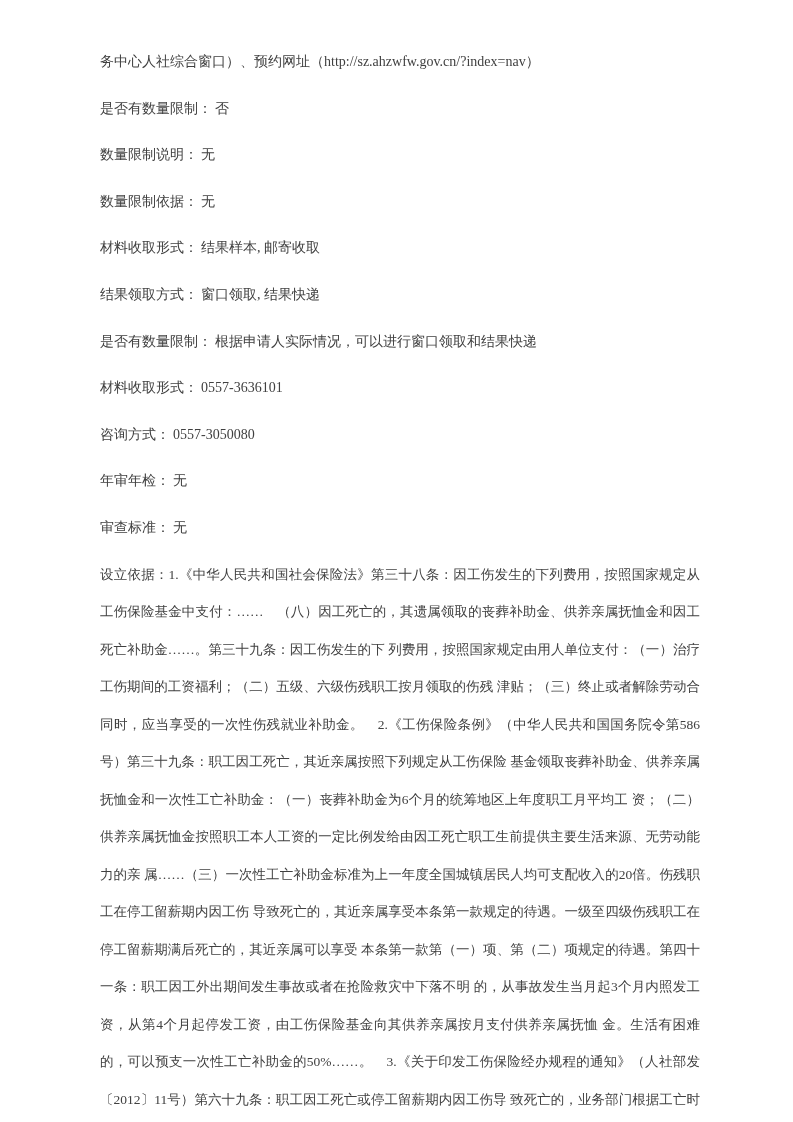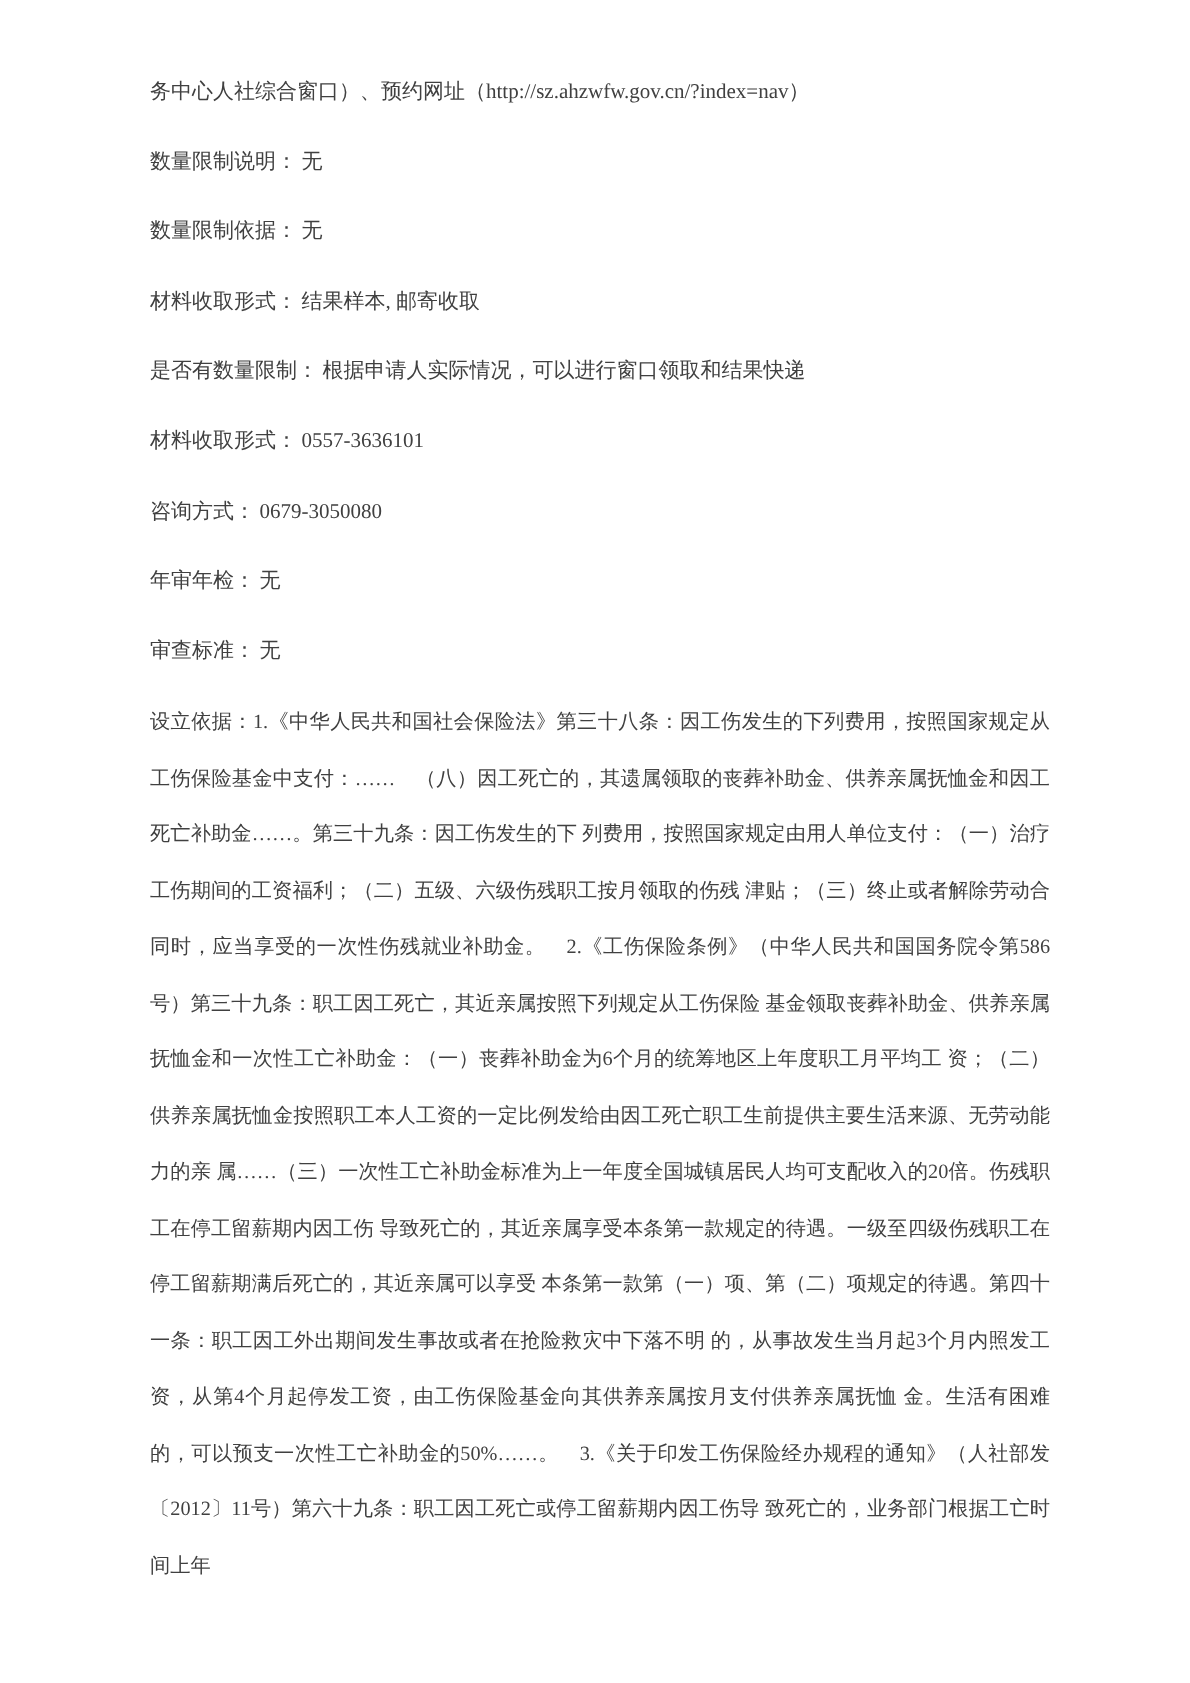--- a/index.html
+++ b/index.html
@@ -37,26 +37,28 @@
 </head>
 <body>
 
 <div class="page">
 
   <div class="line">
     <span>务中心人社综合窗口）、预约网址（http://sz.ahzwfw.gov.cn/?index=nav）</span>
   </div>
 
   <div id="fields">
+      <div class="line"><span class="field-label">是否有数量限制：</span><span class="field-value">否</span></div>
       <div class="line"><span class="field-label">数量限制说明：</span><span class="field-value">无</span></div>
       <div class="line"><span class="field-label">数量限制依据：</span><span class="field-value">无</span></div>
       <div class="line"><span class="field-label">材料收取形式：</span><span class="field-value">结果样本, 邮寄收取</span></div>
+      <div class="line"><span class="field-label">结果领取方式：</span><span class="field-value">窗口领取, 结果快递</span></div>
       <div class="line"><span class="field-label">是否有数量限制：</span><span class="field-value">根据申请人实际情况，可以进行窗口领取和结果快递</span></div>
       <div class="line"><span class="field-label">材料收取形式：</span><span class="field-value">0557-3636101</span></div>
-      <div class="line"><span class="field-label">咨询方式：</span><span class="field-value">0679-3050080</span></div>
+      <div class="line"><span class="field-label">咨询方式：</span><span class="field-value">0557-3050080</span></div>
       <div class="line"><span class="field-label">年审年检：</span><span class="field-value">无</span></div>
       <div class="line"><span class="field-label">审查标准：</span><span class="field-value">无</span></div>
     </div>
 
   <p class="legal">
     <span>设立依据：1.《中华人民共和国社会保险法》第三十八条：因工伤发生的下列费用，按照国家规定从工伤保险基金中支付：……　（八）因工死亡的，其遗属领取的丧葬补助金、供养亲属抚恤金和因工死亡补助金……。第三十九条：因工伤发生的下 列费用，按照国家规定由用人单位支付：（一）治疗工伤期间的工资福利；（二）五级、六级伤残职工按月领取的伤残 津贴；（三）终止或者解除劳动合同时，应当享受的一次性伤残就业补助金。　2.《工伤保险条例》（中华人民共和国国务院令第586号）第三十九条：职工因工死亡，其近亲属按照下列规定从工伤保险 基金领取丧葬补助金、供养亲属抚恤金和一次性工亡补助金：（一）丧葬补助金为6个月的统筹地区上年度职工月平均工 资；（二）供养亲属抚恤金按照职工本人工资的一定比例发给由因工死亡职工生前提供主要生活来源、无劳动能力的亲 属……（三）一次性工亡补助金标准为上一年度全国城镇居民人均可支配收入的20倍。伤残职工在停工留薪期内因工伤 导致死亡的，其近亲属享受本条第一款规定的待遇。一级至四级伤残职工在停工留薪期满后死亡的，其近亲属可以享受 本条第一款第（一）项、第（二）项规定的待遇。第四十一条：职工因工外出期间发生事故或者在抢险救灾中下落不明 的，从事故发生当月起3个月内照发工资，从第4个月起停发工资，由工伤保险基金向其供养亲属按月支付供养亲属抚恤 金。生活有困难的，可以预支一次性工亡补助金的50%……。　3.《关于印发工伤保险经办规程的通知》（人社部发〔2012〕11号）第六十九条：职工因工死亡或停工留薪期内因工伤导 致死亡的，业务部门根据工亡时间上年</span>
   </p>
 
 </div>
 

